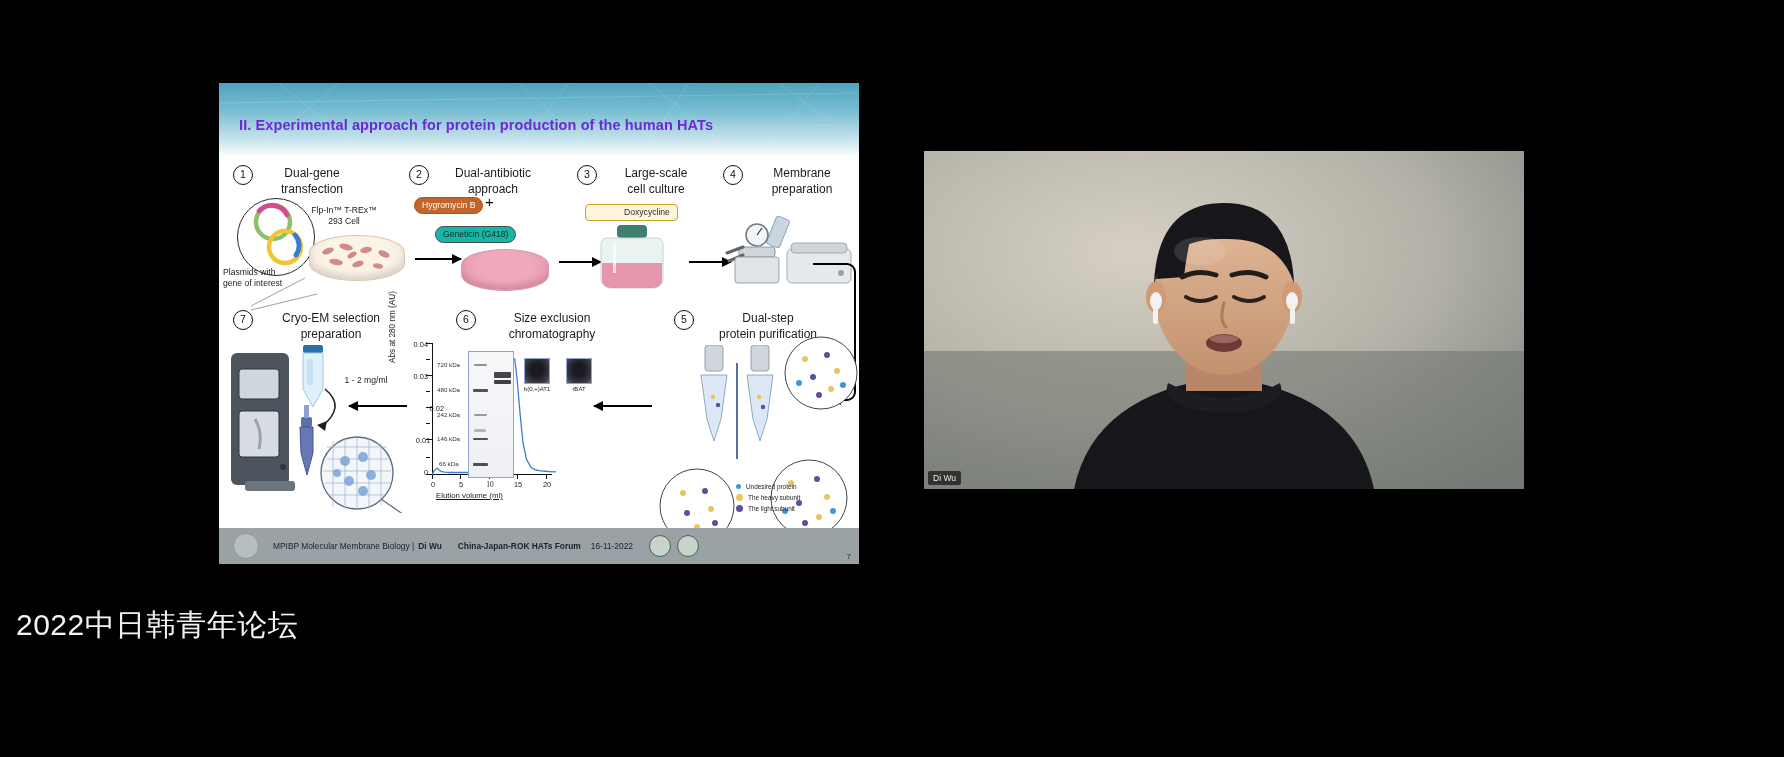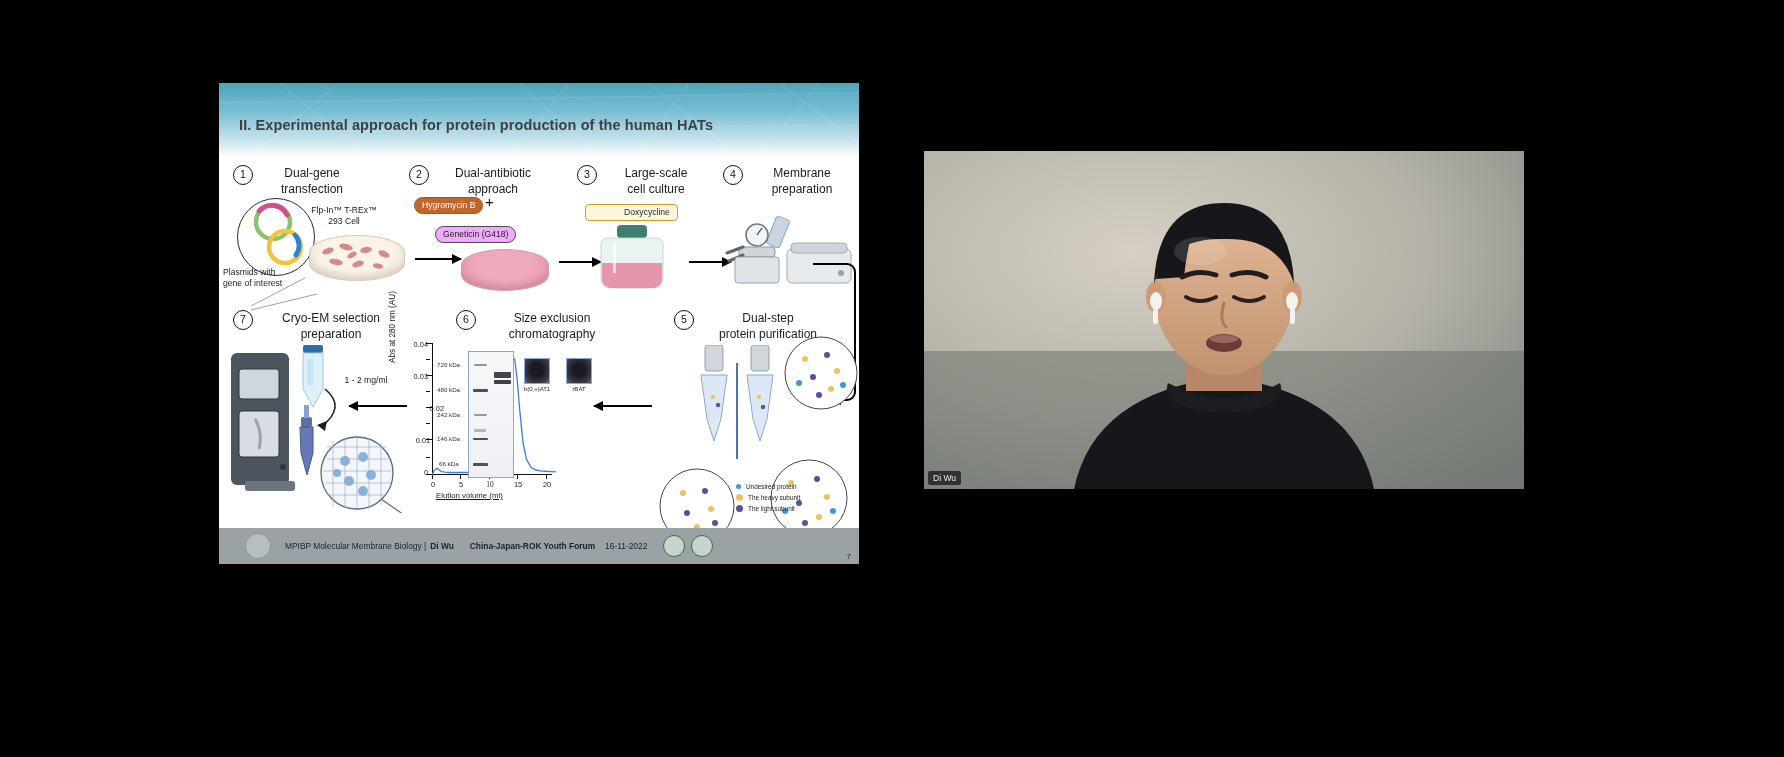--- a/index.html
+++ b/index.html
@@ -20,21 +20,21 @@
     overflow: hidden;
   }
   .slide-header {
     position: absolute; left: 0; top: 0; width: 100%; height: 74px;
     background: linear-gradient(180deg, #4fa3bd 0%, #79bed2 38%, #c9e4ed 78%, #ffffff 100%);
     overflow: hidden;
   }
   .slide-header svg { position: absolute; inset: 0; opacity: .35; }
   .slide-title {
     position: absolute; left: 20px; top: 34px;
-    font-size: 14.5px; font-weight: bold; color: #404040;
+    font-size: 14.5px; font-weight: bold; color: #6d28d9;
     letter-spacing: .1px;
   }
 
   
   .step { position: absolute; }
   .step-num {
     position: absolute; width: 20px; height: 20px; border-radius: 50%;
     border: 1.6px solid #111; color: #111;
     font-size: 10.5px; line-height: 17.5px; text-align: center;
   }
@@ -42,21 +42,21 @@
     position: absolute; font-size: 12px; color: #1c1c1c; line-height: 15.5px;
     text-align: center; white-space: pre-line;
   }
 
   
   .tag {
     position: absolute; font-size: 8.6px; padding: 2px 7px; border-radius: 9px;
     white-space: nowrap; line-height: 11px;
   }
   .tag.hyg { background: #c1652a; color: #fff; border: 1px solid #a8551f; }
-  .tag.gen { background: #f0abfc; color: #232323; border: 1.2px solid #4a4a4a; border-radius: 10px; }
+  .tag.gen { background: #14b8a6; color: #232323; border: 1.2px solid #4a4a4a; border-radius: 10px; }
   .tag.dox { background: #fdf6dd; color: #2a2a2a; border: 1.2px solid #c9a227; border-radius: 4px; }
   .plus { position: absolute; font-size: 15px; color: #111; font-weight: 500; }
 
   .note { position: absolute; font-size: 8.6px; color: #222; line-height: 11px; text-align: center; }
 
   
   .arrow { position: absolute; height: 2px; background: #000; }
   .arrow::after {
     content: ""; position: absolute; right: -1px; top: -4px;
     border-left: 10px solid #000; border-top: 5px solid transparent; border-bottom: 5px solid transparent;
@@ -94,21 +94,21 @@
 
   
   .legend { position: absolute; font-size: 6.4px; color: #222; }
   .legend-row { display: flex; align-items: center; gap: 5px; height: 11px; }
   .legend-dot { width: 5px; height: 5px; border-radius: 50%; background: #3e97d6; }
   .legend-cluster { width: 7px; height: 7px; border-radius: 50%; }
 
   
   .footer {
     position: absolute; left: 0; bottom: 0; width: 100%; height: 36px;
-    background: #9aa2a6; display: flex; align-items: center; padding-left: 12px;
+    background: #9aa2a6; display: flex; align-items: center;
   }
   .footer-text { font-size: 8.4px; color: #15242e; }
   .footer-text.b { font-weight: bold; }
   .seal { width: 22px; height: 22px; border-radius: 50%; border: 1.5px solid #3c6b52; background: #c8d3cc; }
   .mpi-logo { width: 26px; height: 26px; border-radius: 50%; background: #b6bec2; border: 1px solid #8d979c; }
   .page-no { position: absolute; right: 8px; bottom: 3px; font-size: 8px; color: #1d2c36; }
 
   
   .video {
     position: absolute; left: 924px; top: 151px; width: 600px; height: 338px;
@@ -416,21 +416,21 @@
       <div class="legend-row">
         <span class="legend-cluster" style="background:#5b4e9e;"></span>
         <span>The light subunit</span>
       </div>
     </div>
 
     <div class="footer">
       <div class="mpi-logo" style="margin-left:14px;"></div>
       <span class="footer-text" style="margin-left:14px;">MPIBP Molecular Membrane Biology |</span>
       <span class="footer-text b" style="margin-left:4px;">Di Wu</span>
-      <span class="footer-text b" style="margin-left:16px;">China-Japan-ROK Youth Forum</span>
+      <span class="footer-text b" style="margin-left:16px;">China-Japan-ROK HATs Forum</span>
       <span class="footer-text" style="margin-left:10px;">16-11-2022</span>
       <span class="seal" style="margin-left:16px;"></span>
       <span class="seal" style="margin-left:6px;"></span>
       <span class="page-no">7</span>
     </div>
   </div>
 
   <div class="video">
     <svg width="600" height="338" viewBox="0 0 600 338">
       <defs>
@@ -475,14 +475,15 @@
       <path d="M300 152 q-5 18 2 24" stroke="#a97c5c" stroke-width="3" fill="none" stroke-linecap="round"></path>
 
       <ellipse cx="300" cy="192" rx="18" ry="9" fill="#6e3a36"></ellipse>
       <ellipse cx="300" cy="188" rx="14" ry="4" fill="#ab7a72" opacity=".7"></ellipse>
 
       <ellipse cx="276" cy="100" rx="26" ry="14" fill="#ffffff" opacity=".12"></ellipse>
     </svg>
     <div class="name-badge">Di Wu</div>
   </div>
 
+  <div class="caption">2022中日韩青年论坛</div>
 
 </div>
 
 </body></html>

